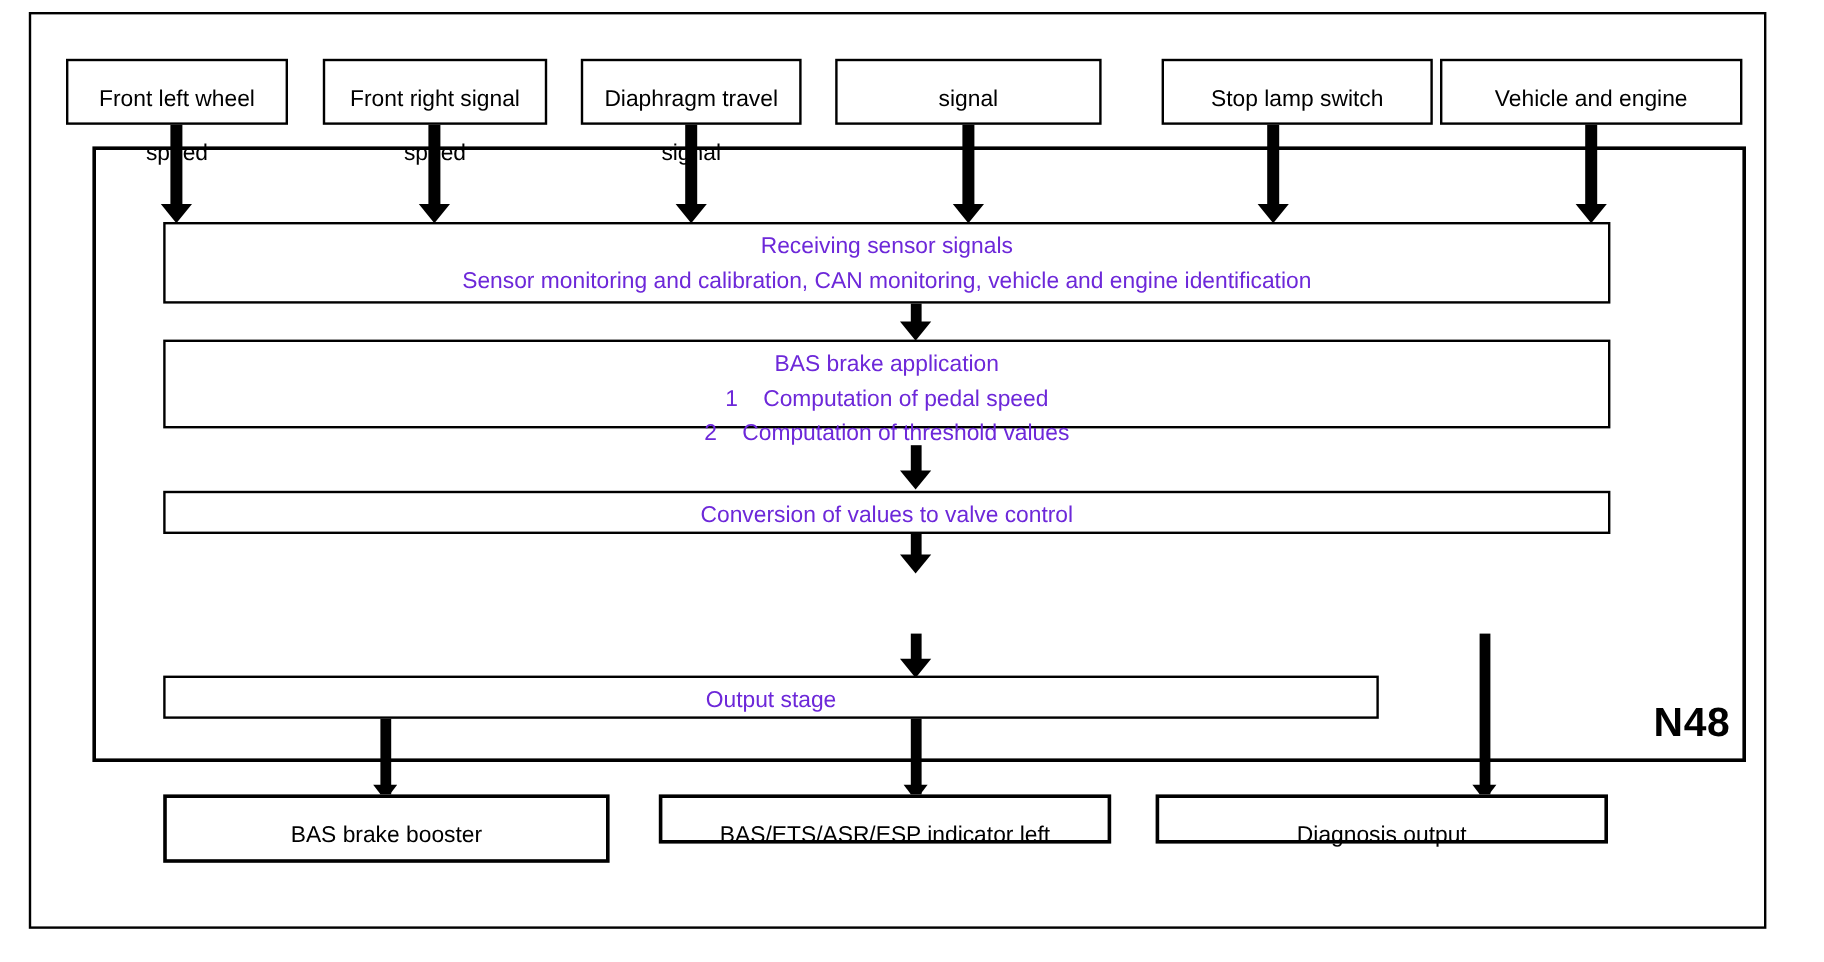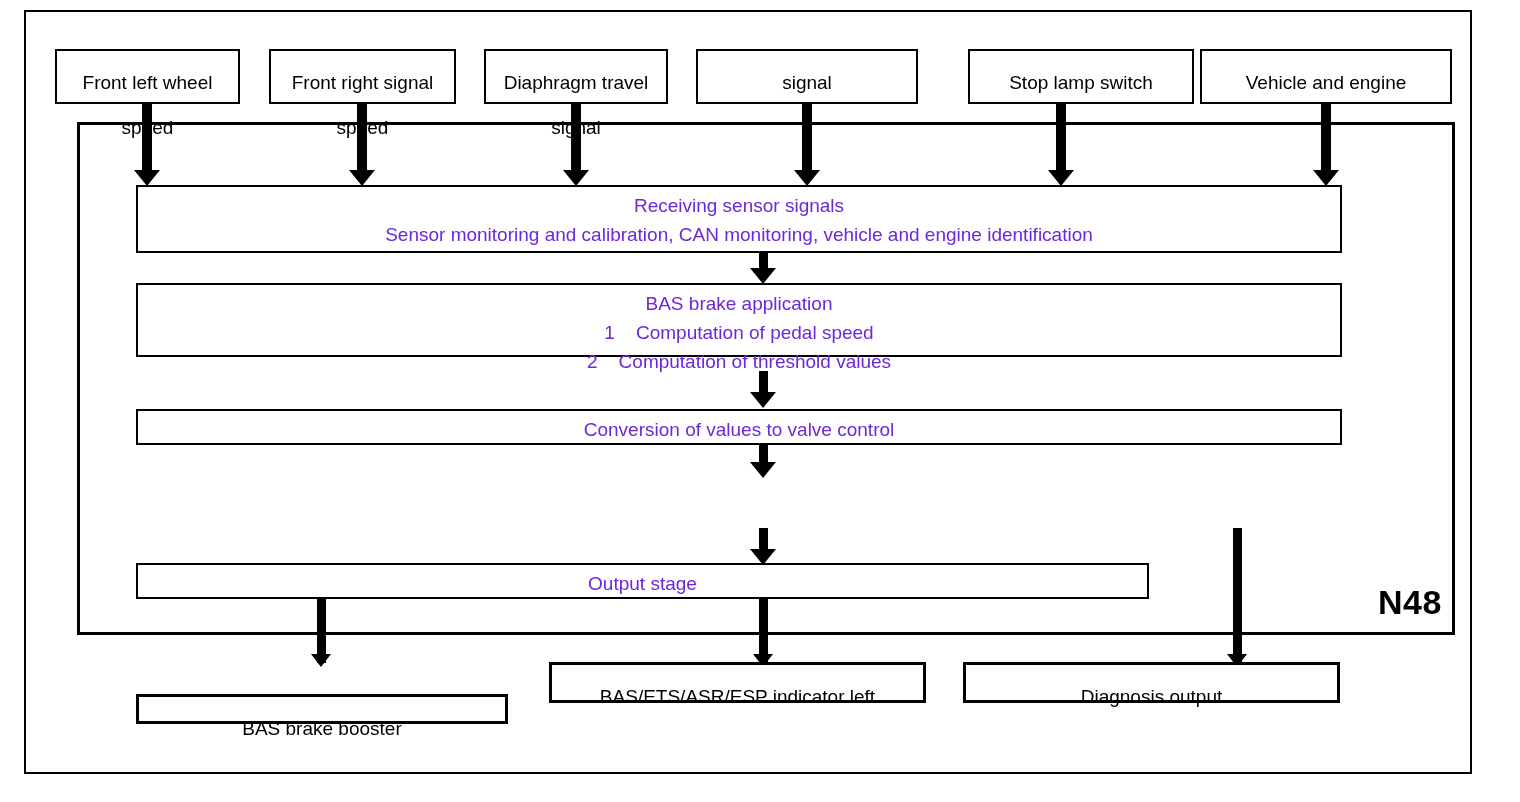--- a/index.html
+++ b/index.html
@@ -200,21 +200,21 @@
 
   <div class="vline" style="left:317px; top:599px; width:9px; height:64px;"></div>
   <div class="arrowhead small" style="left:311px; top:654px;"></div>
 
   <div class="vline" style="left:759px; top:599px; width:9px; height:64px;"></div>
   <div class="arrowhead small" style="left:753px; top:654px;"></div>
 
   <div class="vline" style="left:1233px; top:528px; width:9px; height:135px;"></div>
   <div class="arrowhead small" style="left:1227px; top:654px;"></div>
 
-  <div class="box thick" style="left:136px; top:662px; width:372px; height:30px;margin-top:32px;">
+  <div class="box thick" style="left:136px; top:662px; width:372px; height:57px;">
     <span class="txt">BAS brake booster</span>
   </div>
 
   <div class="box thick" style="left:549px; top:662px; width:377px; height:41px;">
     <span class="txt">BAS/ETS/ASR/ESP indicator left</span>
   </div>
 
   <div class="box thick" style="left:963px; top:662px; width:377px; height:41px;">
     <span class="txt">Diagnosis output</span>
   </div>

